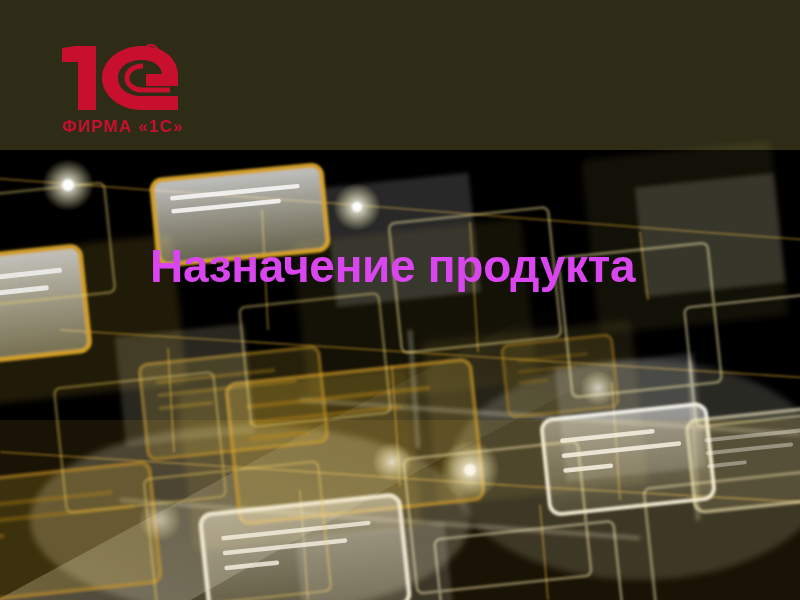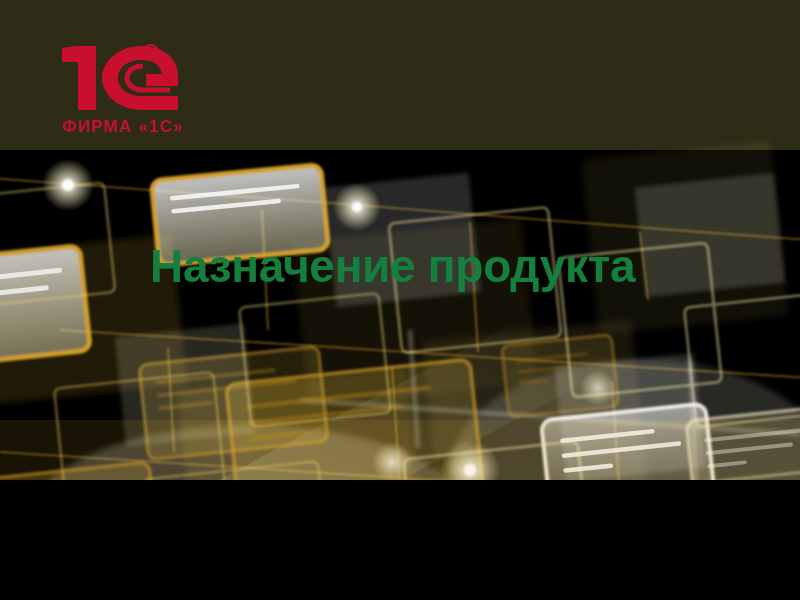--- a/index.html
+++ b/index.html
@@ -4,21 +4,21 @@
 <title>1C Presentation Slide</title>
 <style>
   html, body {
     margin: 0;
     padding: 0;
     background: #000;
   }
   #slide {
     position: relative;
     width: 800px;
-    height: 480px;
+    height: 600px;
     overflow: hidden;
     font-family: "Liberation Sans", "DejaVu Sans", sans-serif;
     
     background:
       radial-gradient(ellipse 900px 700px at 78% 10%, rgba(253,247,140,0.95) 0%, rgba(252,240,105,0.55) 38%, rgba(252,233,80,0) 70%),
       linear-gradient(160deg,
         #f9ef74 0%,
         #fbeb5e 18%,
         #fde martial 0%),
       linear-gradient(155deg, #f8ee79 0%, #fcea5c 22%, #fddc4d 48%, #fccf40 72%, #fbc533 100%);
@@ -46,21 +46,21 @@
   }
   #logo svg { display: block; }
 
   
   #slide-title {
     position: absolute;
     left: 150px;
     top: 243px;
     font-size: 46px;
     font-weight: bold;
-    color: #15803d;
+    color: #d946ef;
     letter-spacing: -0.3px;
     white-space: nowrap;
     line-height: 1;
     text-rendering: optimizeLegibility;
   }
 </style>
 </head>
 <body>
 
 <div id="slide">

